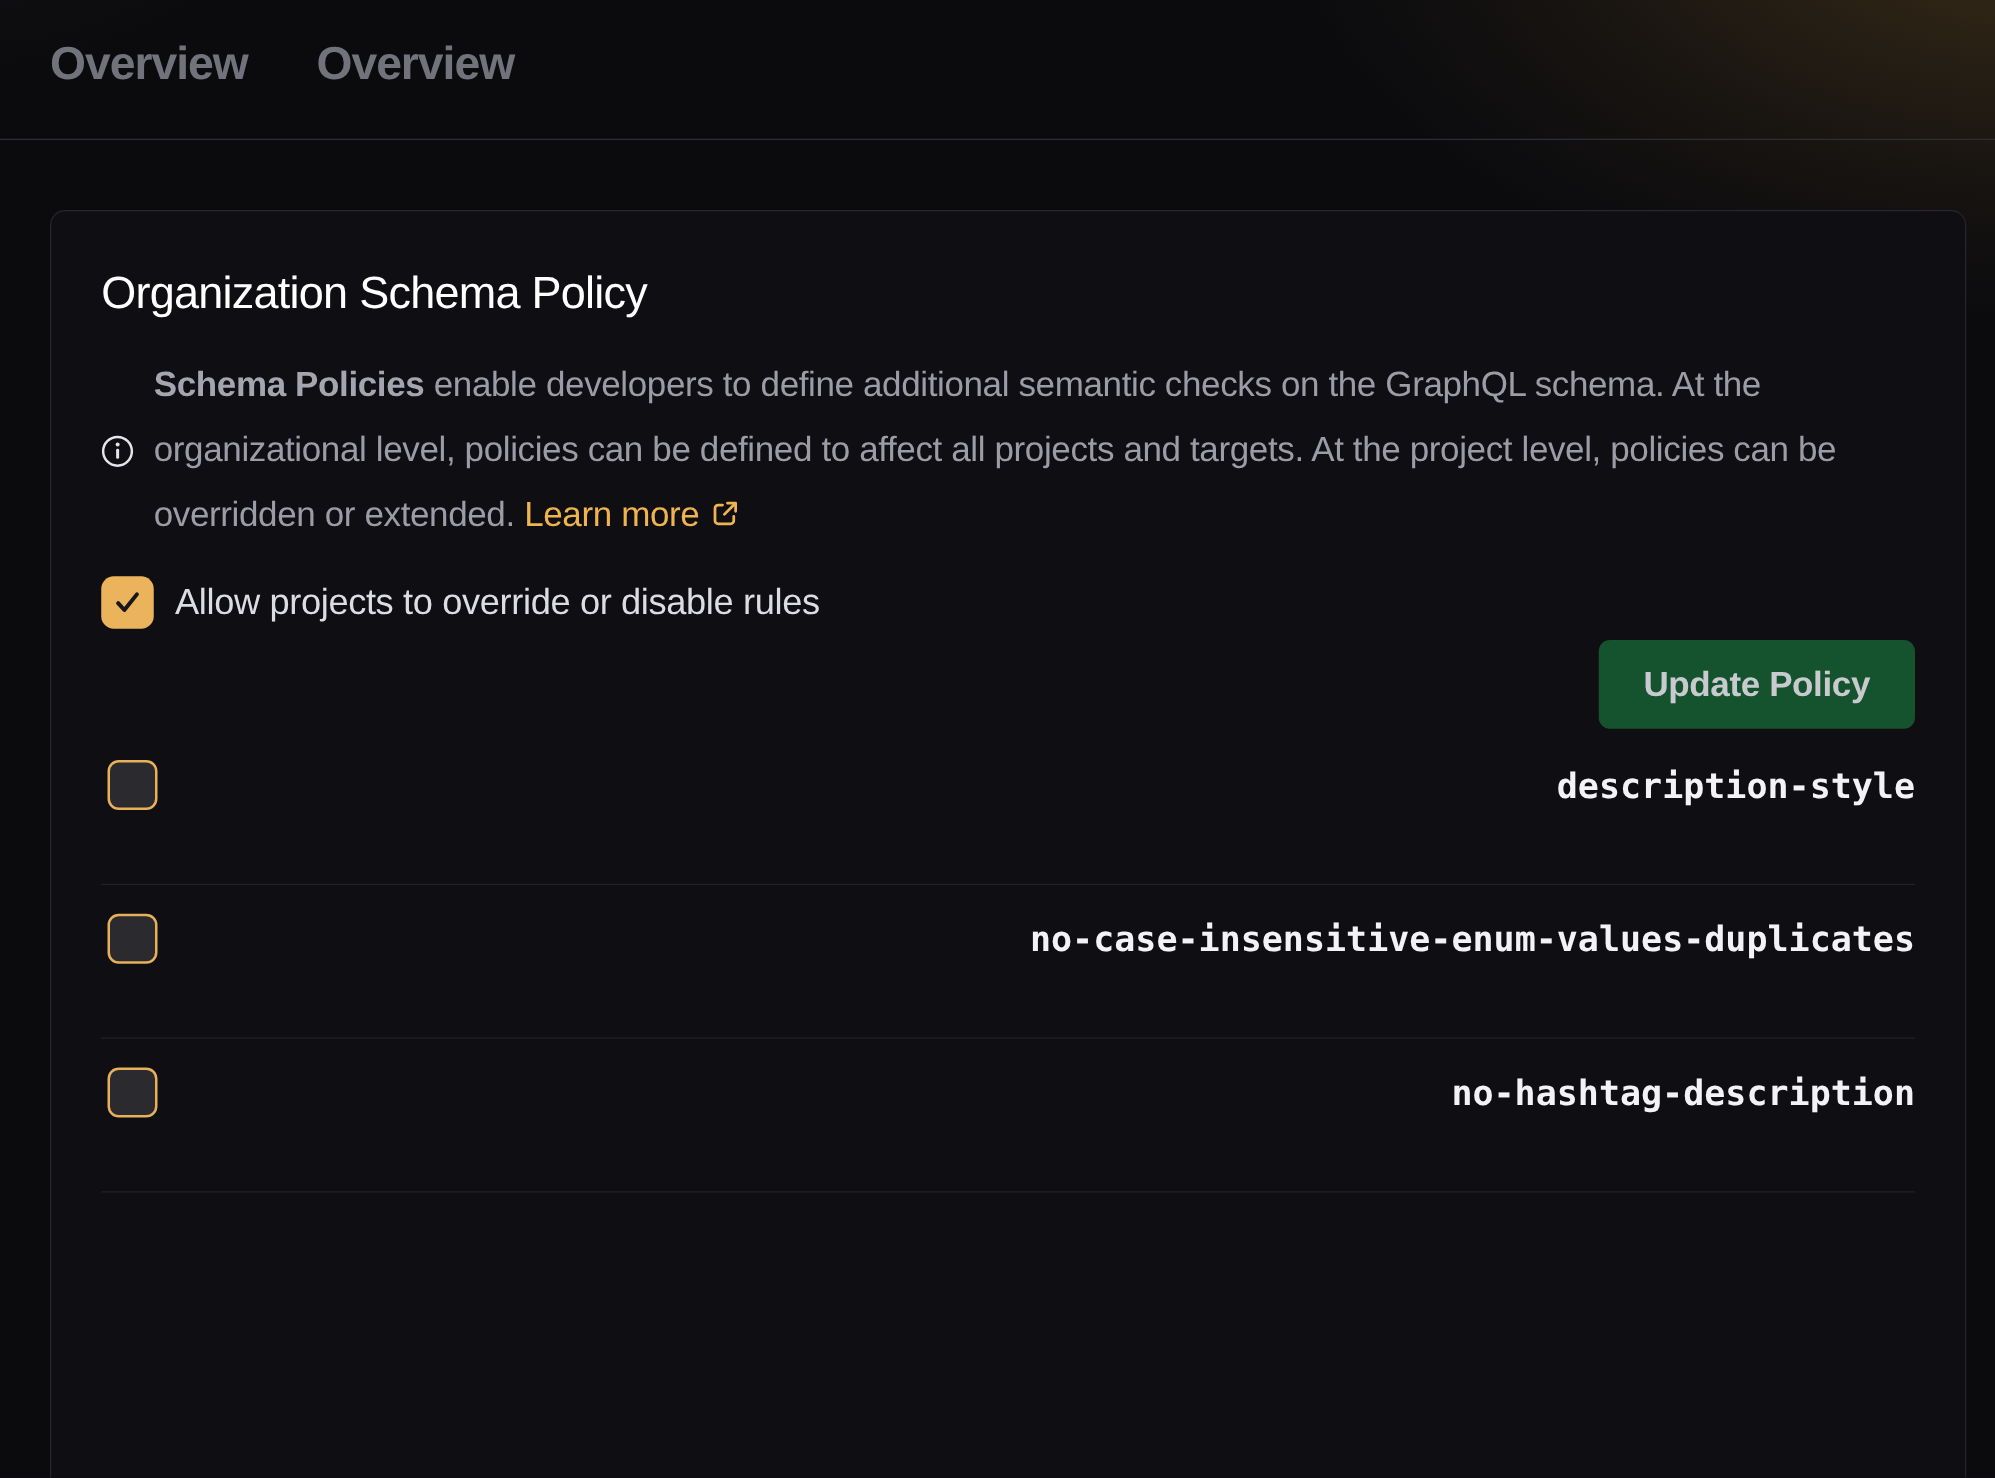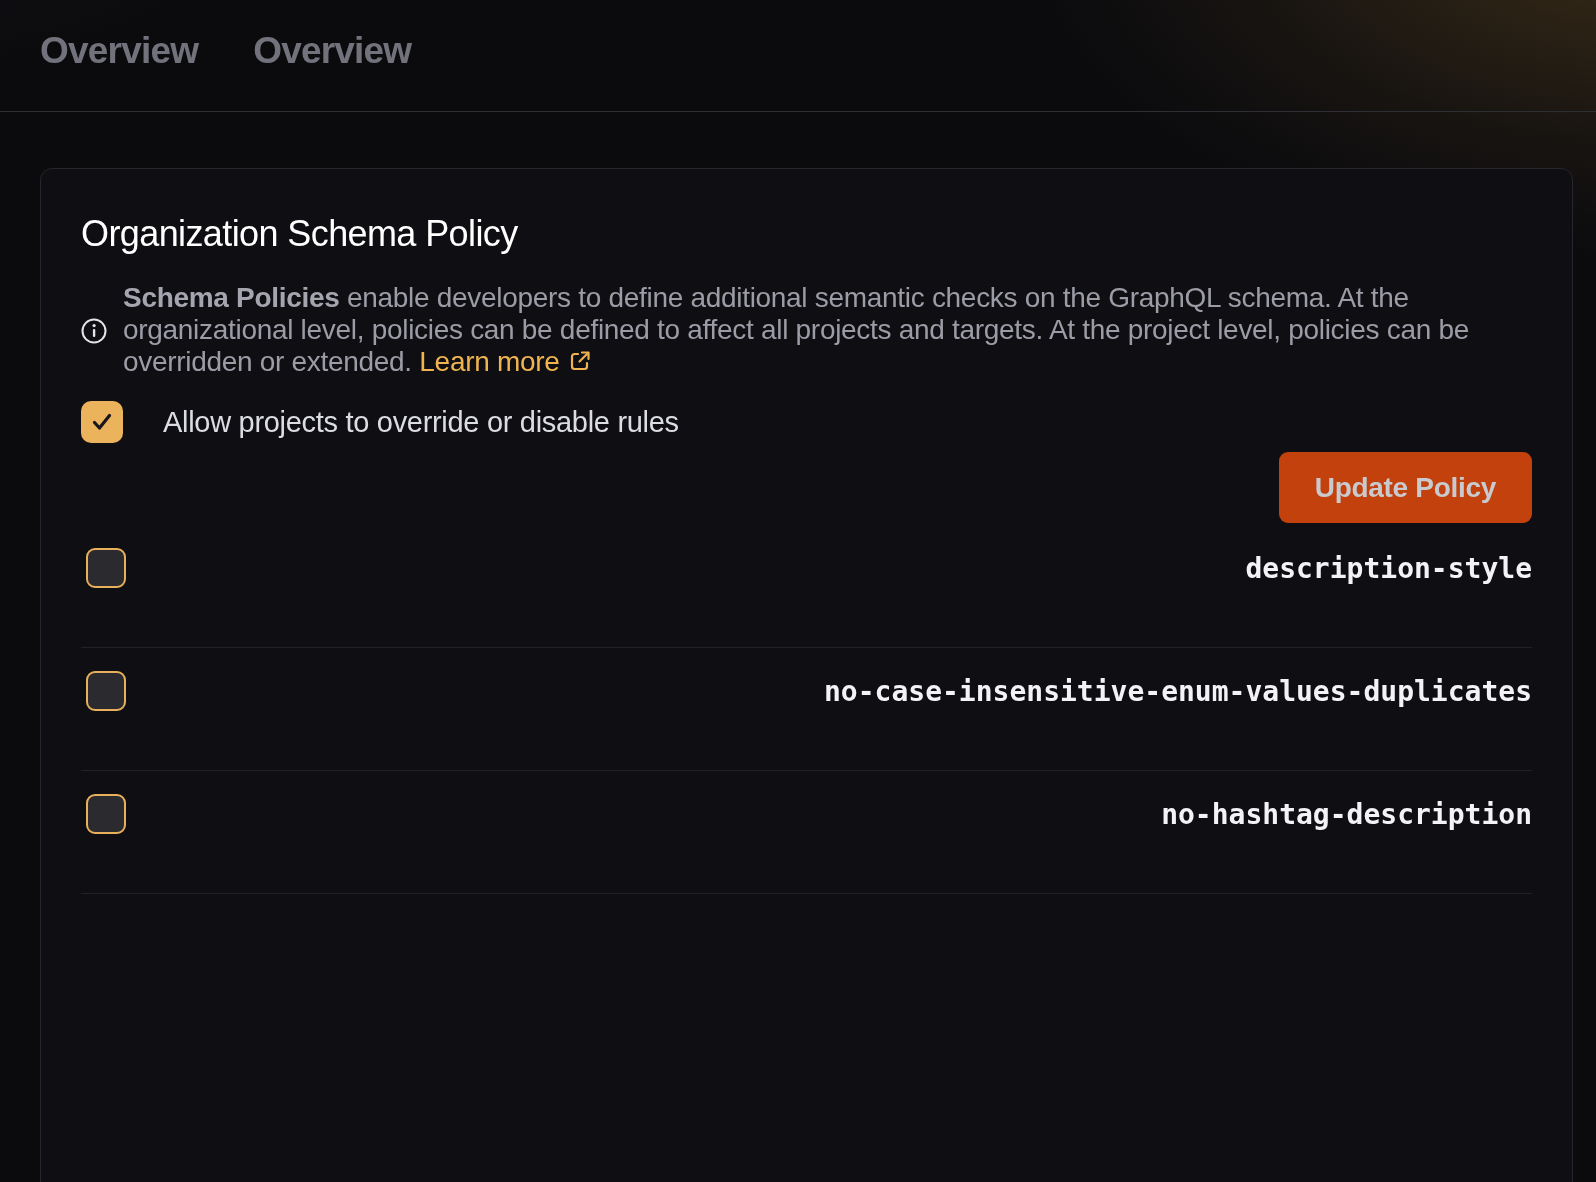--- a/index.html
+++ b/index.html
@@ -62,51 +62,51 @@
     color:#ffffff;
   }
 
   .info-row {
     margin-top:27px;
     display:flex; align-items:center; gap:16px;
   }
   .info-icon { flex:0 0 26px; height:26px; }
   .info-text {
     width:1378px;
-    font-size:28px; line-height:32px; letter-spacing:-0.3px;
+    font-size:28px; line-height:52px; letter-spacing:-0.3px;
     color:#9b9ca5;
   }
   .info-text strong { font-weight:700; color:#a4a5ae; }
   .learn-more {
     color:#efb44f; text-decoration:none; cursor:pointer;
   }
   .ext-icon { display:inline-block; vertical-align:-2px; margin-left:8px; }
 
   .allow-row {
     margin-top:21px;
     display:flex; align-items:center; gap:17px;
     height:42px;
   }
   .checkbox {
     width:42px; height:42px; border-radius:10px;
     display:flex; align-items:center; justify-content:center;
     cursor:pointer;
   }
   .checkbox.checked { background:#ecb35d; }
   .allow-label {
-    font-size:29px; letter-spacing:-0.3px; color:#dcdde2;margin-left:23px;
+    font-size:29px; letter-spacing:-0.3px; color:#dcdde2;
   }
 
   .button-row {
     margin-top:9px;
     display:flex; justify-content:flex-end;
   }
   .update-btn {
     height:71px; padding:0 36px;
-    background:#c2410c; border:none; border-radius:9px;
+    background:#14532d; border:none; border-radius:9px;
     font-family:inherit;
     font-size:28px; font-weight:700; letter-spacing:-0.3px;
     color:#c9cacf; cursor:pointer;
   }
 
   
   .rules-list { margin-top:2px; }
   .rule-row {
     padding:23px 0 59px;
     border-bottom:1px solid #212126;

